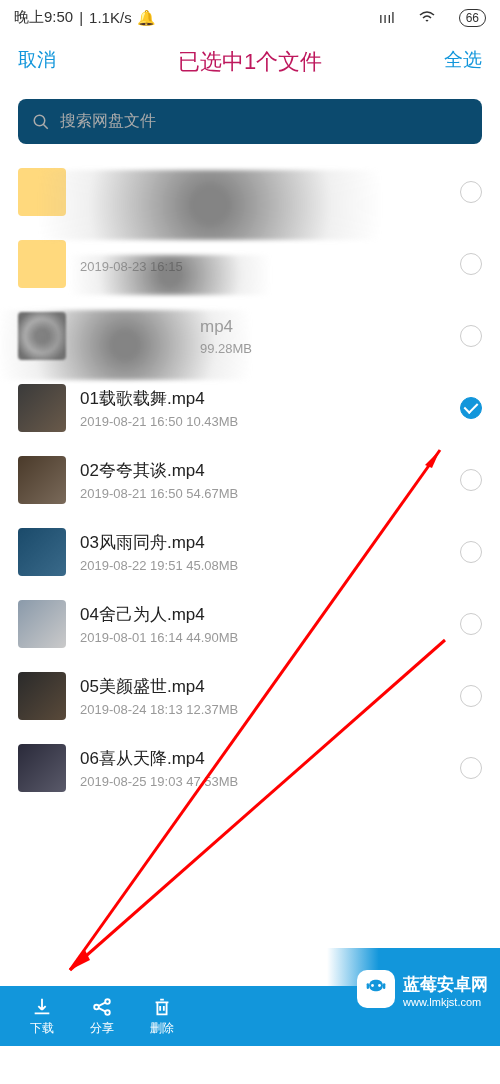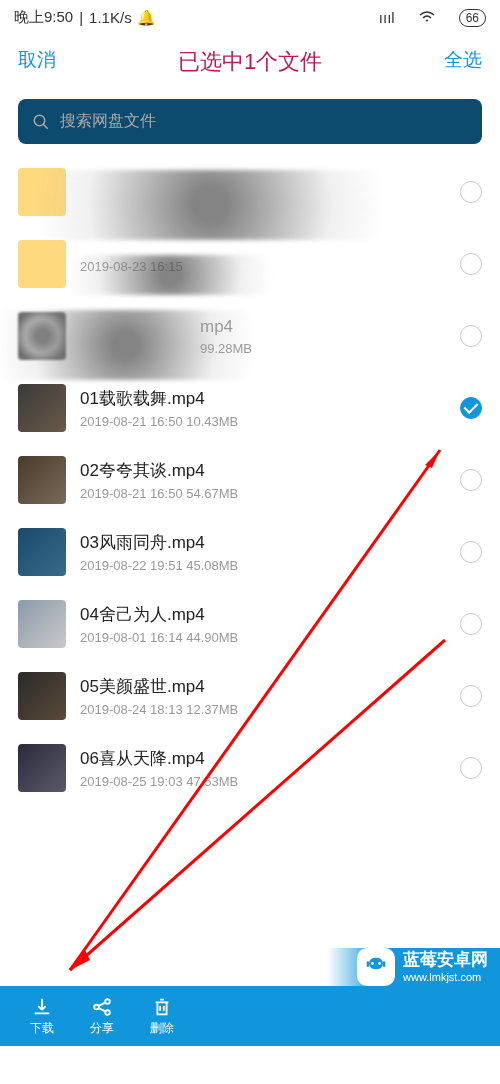--- a/index.html
+++ b/index.html
@@ -169,21 +169,21 @@
       stroke: #fff;
       fill: none;
       stroke-width: 2;
     }
     .watermark {
       position: absolute;
       bottom: 38px;
       right: 0;
       height: 60px;
       display: flex;
-      align-items: flex-start;
+      align-items: flex-end;
       background: linear-gradient(90deg, transparent, #1296db 30%);
       padding: 0 12px 0 30px;
       gap: 8px;
     }
     .watermark-logo {
       width: 38px;
       height: 38px;
       background: #fff;
       border-radius: 10px;
       display: flex;

